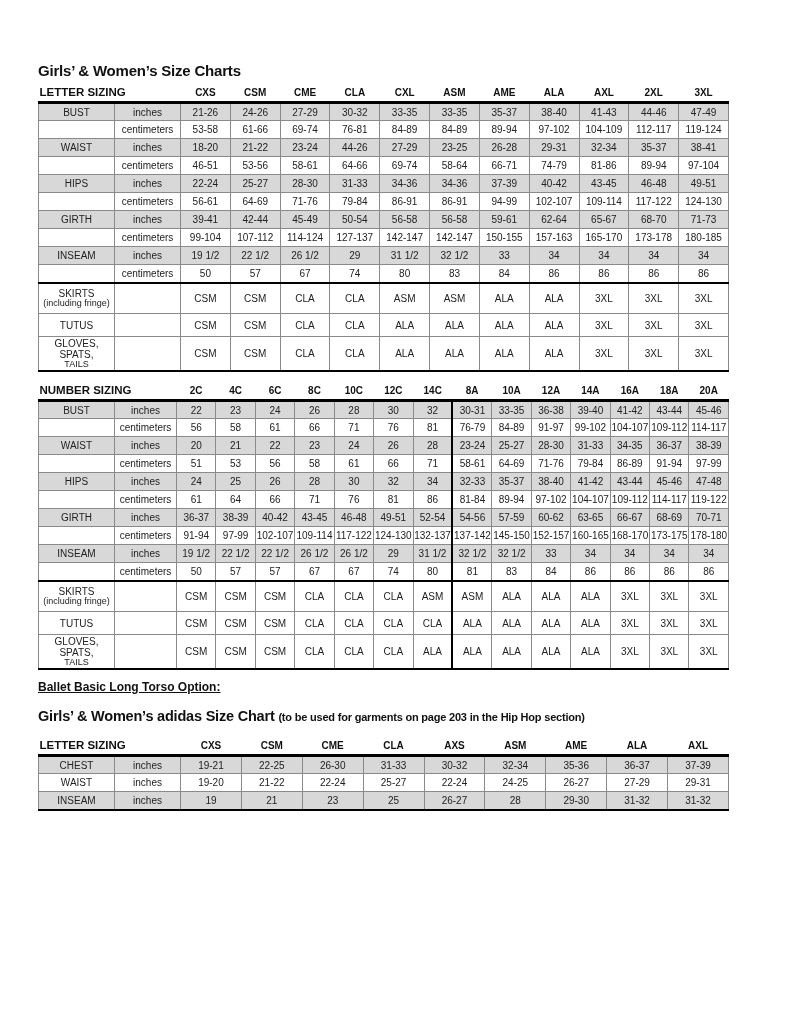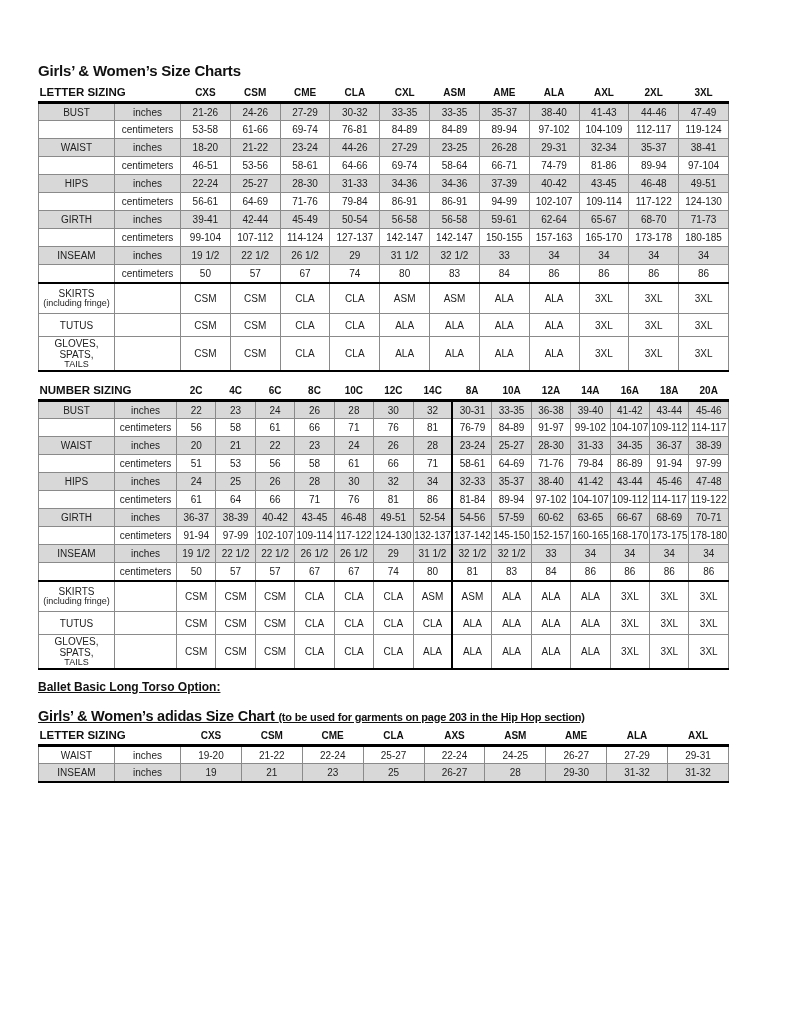--- a/index.html
+++ b/index.html
@@ -12,21 +12,21 @@
     overflow:hidden;
   }
   .page { position:absolute; left:38px; top:62px; width:691px; }
 
   h1.chart-title {
     font-size:15px; font-weight:bold; letter-spacing:-0.2px;
     margin-bottom:5px; color:#111;
   }
   h2.chart-title2 {
     font-size:14.5px; font-weight:bold; letter-spacing:-0.2px;
-    margin-bottom:3px; color:#111;text-decoration:underline;
+    margin-bottom:13px; color:#111;
   }
   h2.chart-title2 .subtitle { font-size:11px; font-weight:bold; }
 
   table.sizes {
     width:691px; border-collapse:collapse; table-layout:fixed;
     margin-bottom:10px;
     padding-left:8px;
   }
   table.sizes thead th {
     border:none; border-bottom:3px solid #000;
@@ -602,20 +602,33 @@
             <th>CME</th>
             <th>CLA</th>
             <th>AXS</th>
             <th>ASM</th>
             <th>AME</th>
             <th>ALA</th>
             <th>AXL</th>
           </tr>
         </thead>
         <tbody>
+          <tr class="shaded">
+            <td class="rowlabel">CHEST</td>
+            <td>inches</td>
+            <td>19-21</td>
+            <td>22-25</td>
+            <td>26-30</td>
+            <td>31-33</td>
+            <td>30-32</td>
+            <td>32-34</td>
+            <td>35-36</td>
+            <td>36-37</td>
+            <td>37-39</td>
+          </tr>
           <tr class="">
             <td class="rowlabel">WAIST</td>
             <td>inches</td>
             <td>19-20</td>
             <td>21-22</td>
             <td>22-24</td>
             <td>25-27</td>
             <td>22-24</td>
             <td>24-25</td>
             <td>26-27</td>

